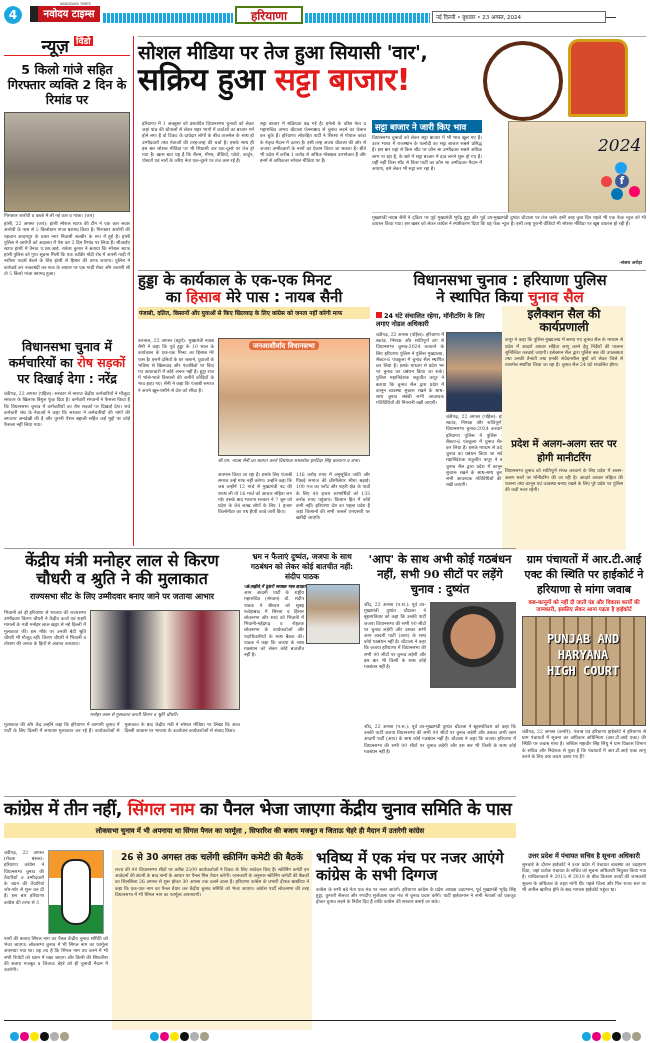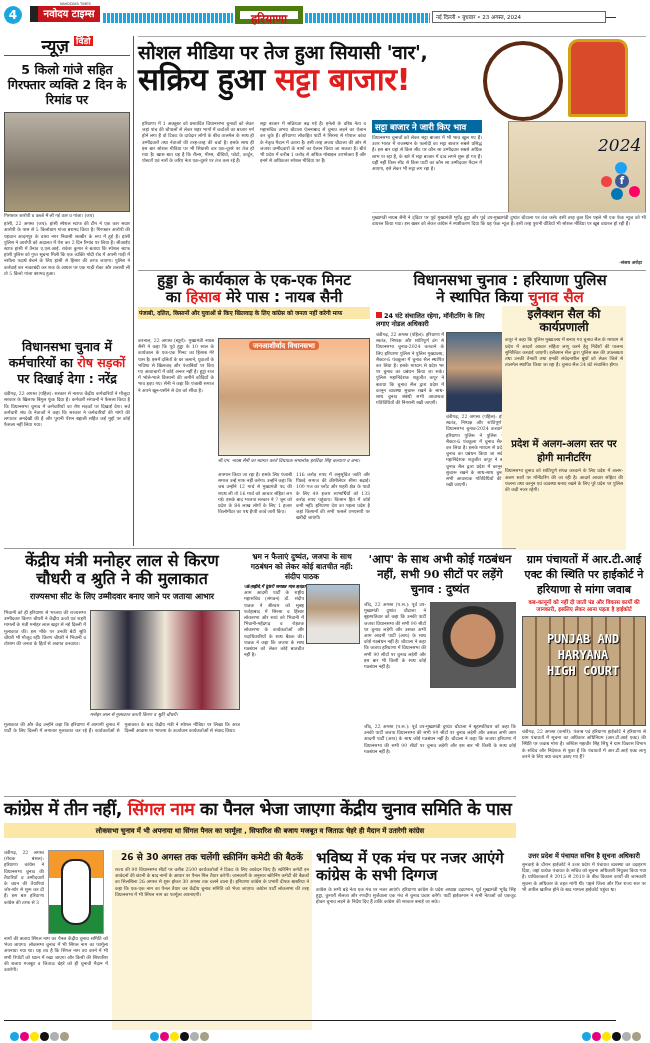--- a/index.html
+++ b/index.html
@@ -15,21 +15,21 @@
 .dot{display:inline-block;width:9px;height:9px;border-radius:50%;margin-right:1px}
 </style>
 </head>
 <body>
 
 <div class="abs" style="left:0;top:0;width:650px;height:30px;">
   <div class="abs" style="left:4px;top:6px;width:18px;height:18px;border-radius:50%;background:#1aa6e0;color:#fff;font-size:12px;font-weight:bold;text-align:center;line-height:18px;">4</div>
   <div class="abs" style="left:60px;top:2px;font-size:3.5px;color:#333;">NAVODAYA TIMES</div>
   <div class="abs" style="left:30px;top:6px;width:70px;height:16px;background:#c4161c;color:#fff;font-size:10px;font-weight:bold;text-align:center;line-height:16px;border-left:8px solid #222;">नवोदय टाइम्स</div>
   <div class="abs masthead-bar" style="left:103px;top:13px;width:130px;height:10px;"></div>
-  <div class="abs" style="left:235px;top:6px;width:68px;height:18px;border:5px solid #4d7c0f;background:#fff;text-align:center;font-size:12px;font-weight:bold;color:#c4161c;line-height:16px;">हरियाणा</div>
+  <div class="abs" style="left:235px;top:6px;width:68px;height:18px;border:2px solid #4d7c0f;background:#fff;text-align:center;font-size:12px;font-weight:bold;color:#c4161c;line-height:16px;">हरियाणा</div>
   <div class="abs masthead-bar" style="left:305px;top:13px;width:125px;height:10px;"></div>
   <div class="abs" style="left:432px;top:11px;width:174px;height:12px;border:1px solid #666;font-size:5.5px;line-height:10px;padding-left:3px;color:#222;">नई दिल्ली • बुधवार • 23 अगस्त, 2024</div>
   <div class="abs" style="left:606px;top:17px;width:10px;height:1px;background:#333;"></div>
 </div>
 
 <div class="abs" style="left:4px;top:34px;width:126px;height:540px;">
   <div style="height:22px;text-align:center;border-bottom:1px solid #e21b1b;">
     <span style="font-size:17px;font-weight:bold;">न्यूज़</span>
     <span style="font-size:9px;font-weight:bold;background:#e21b1b;color:#fff;padding:0 2px;vertical-align:top;">विंडो</span>
   </div>
@@ -75,21 +75,21 @@
 </div>
 
 <div class="abs" style="left:372px;top:212px;width:274px;height:56px;background:#fff;border-top:1px solid #ccc;">
   <div class="body-text" style="margin-top:2px;height:30px;overflow:hidden;">मुख्यमंत्री नायब सैनी ने ट्विटर पर पूर्व मुख्यमंत्री भूपेंद्र हुड्डा और पूर्व उप-मुख्यमंत्री दुष्यंत चौटाला पर तंज कसे। इसी तरह कुछ दिन पहले भी एक फेक न्यूज को भी वायरल किया गया। इस खबर को लेकर कांग्रेस ने स्पष्टीकरण दिया कि यह फेक न्यूज है। इसी तरह पुरानी वीडियो भी सोशल मीडिया पर खूब वायरल हो रही हैं।</div>
   <div class="abs body-text" style="right:4px;bottom:2px;font-weight:bold;">-संजय अरोड़ा</div>
 </div>
 
 <div class="abs rule-h" style="left:138px;top:270px;width:508px;background:#999;"></div>
 
 <div class="abs" style="left:138px;top:272px;width:232px;height:270px;">
-  <div class="hd" style="font-size:15px;text-align:center;">हुड्डा के कार्यकाल के एक-एक मिनट</div>
+  <div class="hd" style="font-size:15px;">हुड्डा के कार्यकाल के एक-एक मिनट</div>
   <div class="hd" style="font-size:15px;text-align:center;">
     <span>का</span>
     <span class="red">हिसाब</span>
     <span>मेरे पास : नायब सैनी</span>
   </div>
   <div style="background:#fbe7a8;font-size:5.8px;font-weight:bold;padding:2px 1px;margin-top:2px;white-space:nowrap;overflow:hidden;">पंजाबी, दलित, किसानों और युवाओं से किए खिलवाड़ के लिए कांग्रेस को जनता नहीं करेगी माफ</div>
   <div class="body-text" style="position:absolute;left:0;top:66px;width:76px;height:200px;overflow:hidden;">करनाल, 22 अगस्त (ब्यूरो): मुख्यमंत्री नायब सैनी ने कहा कि पूर्व हुड्डा के 10 साल के कार्यकाल के एक-एक मिनट का हिसाब मेरे पास है। इसमें दलितों के घर जलाने, युवाओं के भविष्य से खिलवाड़ और पंजाबियों पर किए गए अत्याचारों में कोई अन्तर नहीं है। हुड्डा राज में भोले-भाले किसानों की जमीनें कौड़ियों के भाव हड़प गए। सैनी ने कहा कि पंजाबी समाज ने अपने खून-पसीने से देश को सींचा है।</div>
   <div class="photo" style="position:absolute;left:80px;top:66px;width:152px;height:118px;background:linear-gradient(180deg,#f7b68a 0%,#f2c9a4 20%,#c9a07a 50%,#efe6d4 100%);">
     <div style="position:absolute;left:30px;top:2px;color:#fff;font-size:7px;font-weight:bold;background:#e36b3a;padding:0 4px;border-radius:4px;">जनआशीर्वाद विधानसभा</div>
   </div>

